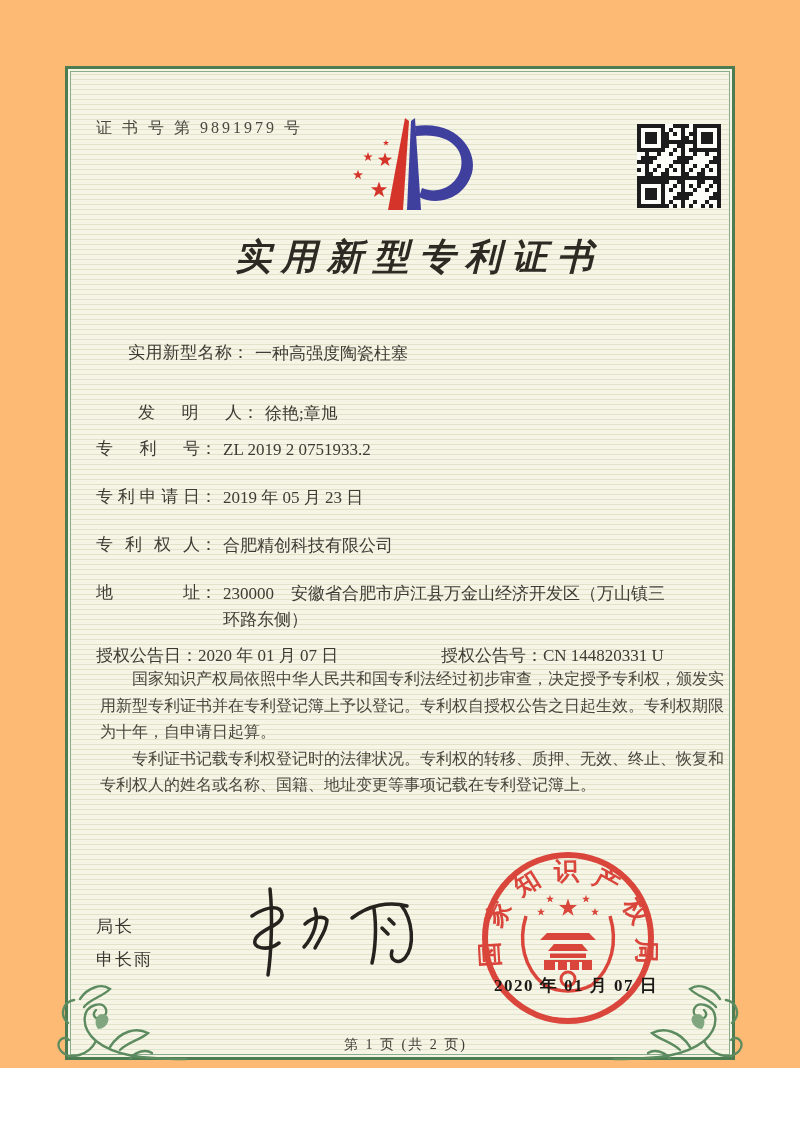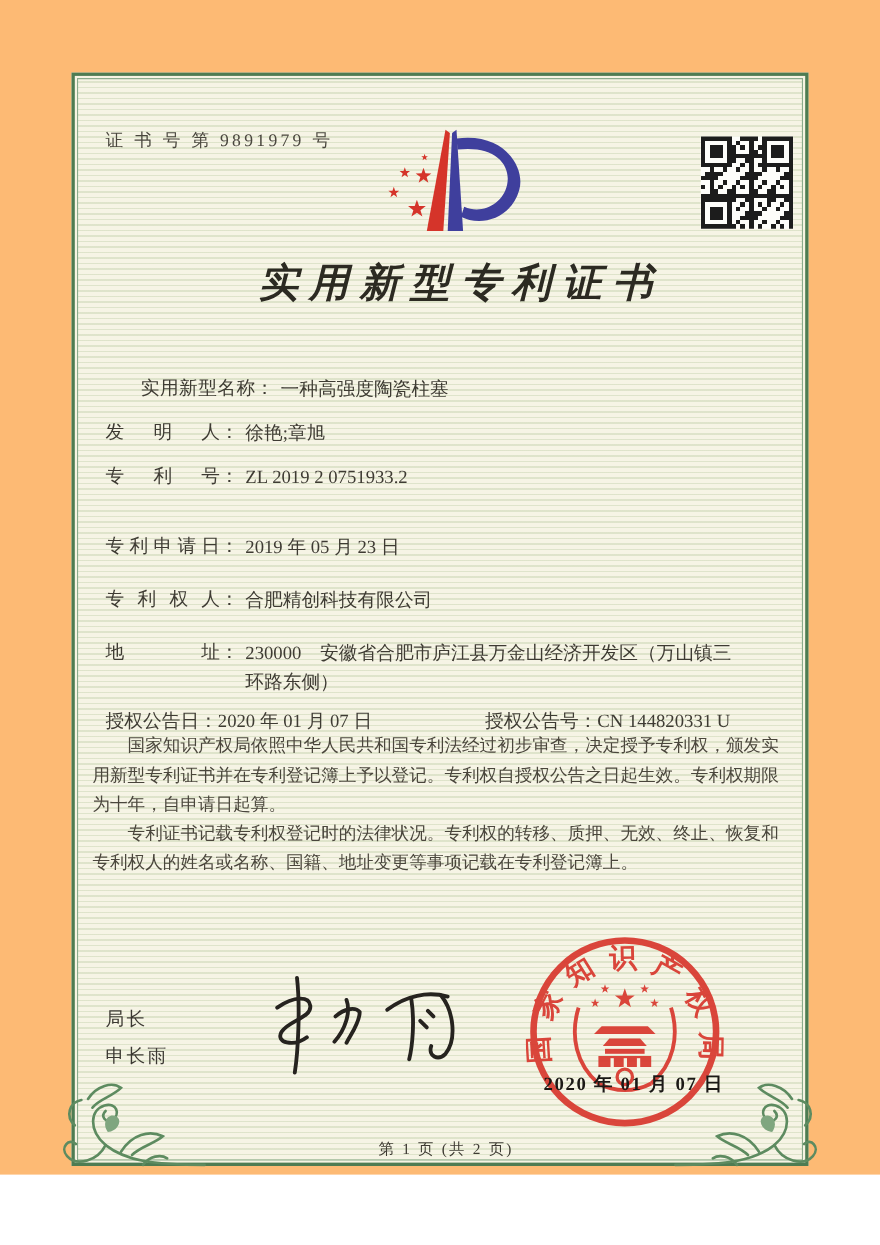--- a/index.html
+++ b/index.html
@@ -34,29 +34,29 @@
   }
   .field-row { position:absolute; left:96px; font-size:17px; color:#3e3b33; }
   .flabel {
     display:inline-block; width:104px; vertical-align:top;
     text-align:justify; text-align-last:justify; color:#3e3b33;
   }
   .fcolon { display:inline-block; vertical-align:top; }
   .fvalue { display:inline-block; vertical-align:top; margin-left:6px; line-height:26px; }
   .fvalue.wide { width:452px; }
   .row-name  { top:341px;margin-left:32px; }
-  .row-inv   { top:381px; }
-  .row-patno { top:421px; }
+  .row-inv   { top:401px;margin-left:42px; }
+  .row-patno { top:437px; }
   .row-appdt { top:485px; }
   .row-owner { top:533px; }
   .row-addr  { top:581px; }
   .row-grant { top:644px; width:620px; }
   .grant-no-group { position:absolute; left:345px; top:0; }
   .paragraphs {
-    position:absolute; left:84px; top:666px; width:624px;
+    position:absolute; left:100px; top:666px; width:624px;
     font-size:16px; line-height:26.5px; color:#4a463c;
   }
   .paragraphs p { text-indent:2em; }
   .commissioner-title { position:absolute; left:96px; top:915px; font-size:17px; color:#3b3832; letter-spacing:2px; }
   .commissioner-name  { position:absolute; left:96px; top:948px; font-size:17px; color:#3b3832; letter-spacing:2px; }
   .signature { position:absolute; left:222px; top:876px; width:210px; height:105px; }
   .seal { position:absolute; left:478px; top:848px; width:180px; height:180px; }
   .seal-date {
     position:absolute; left:494px; top:974px; font-size:17px;
     color:#1b1916; letter-spacing:1.5px; font-weight:bold;

